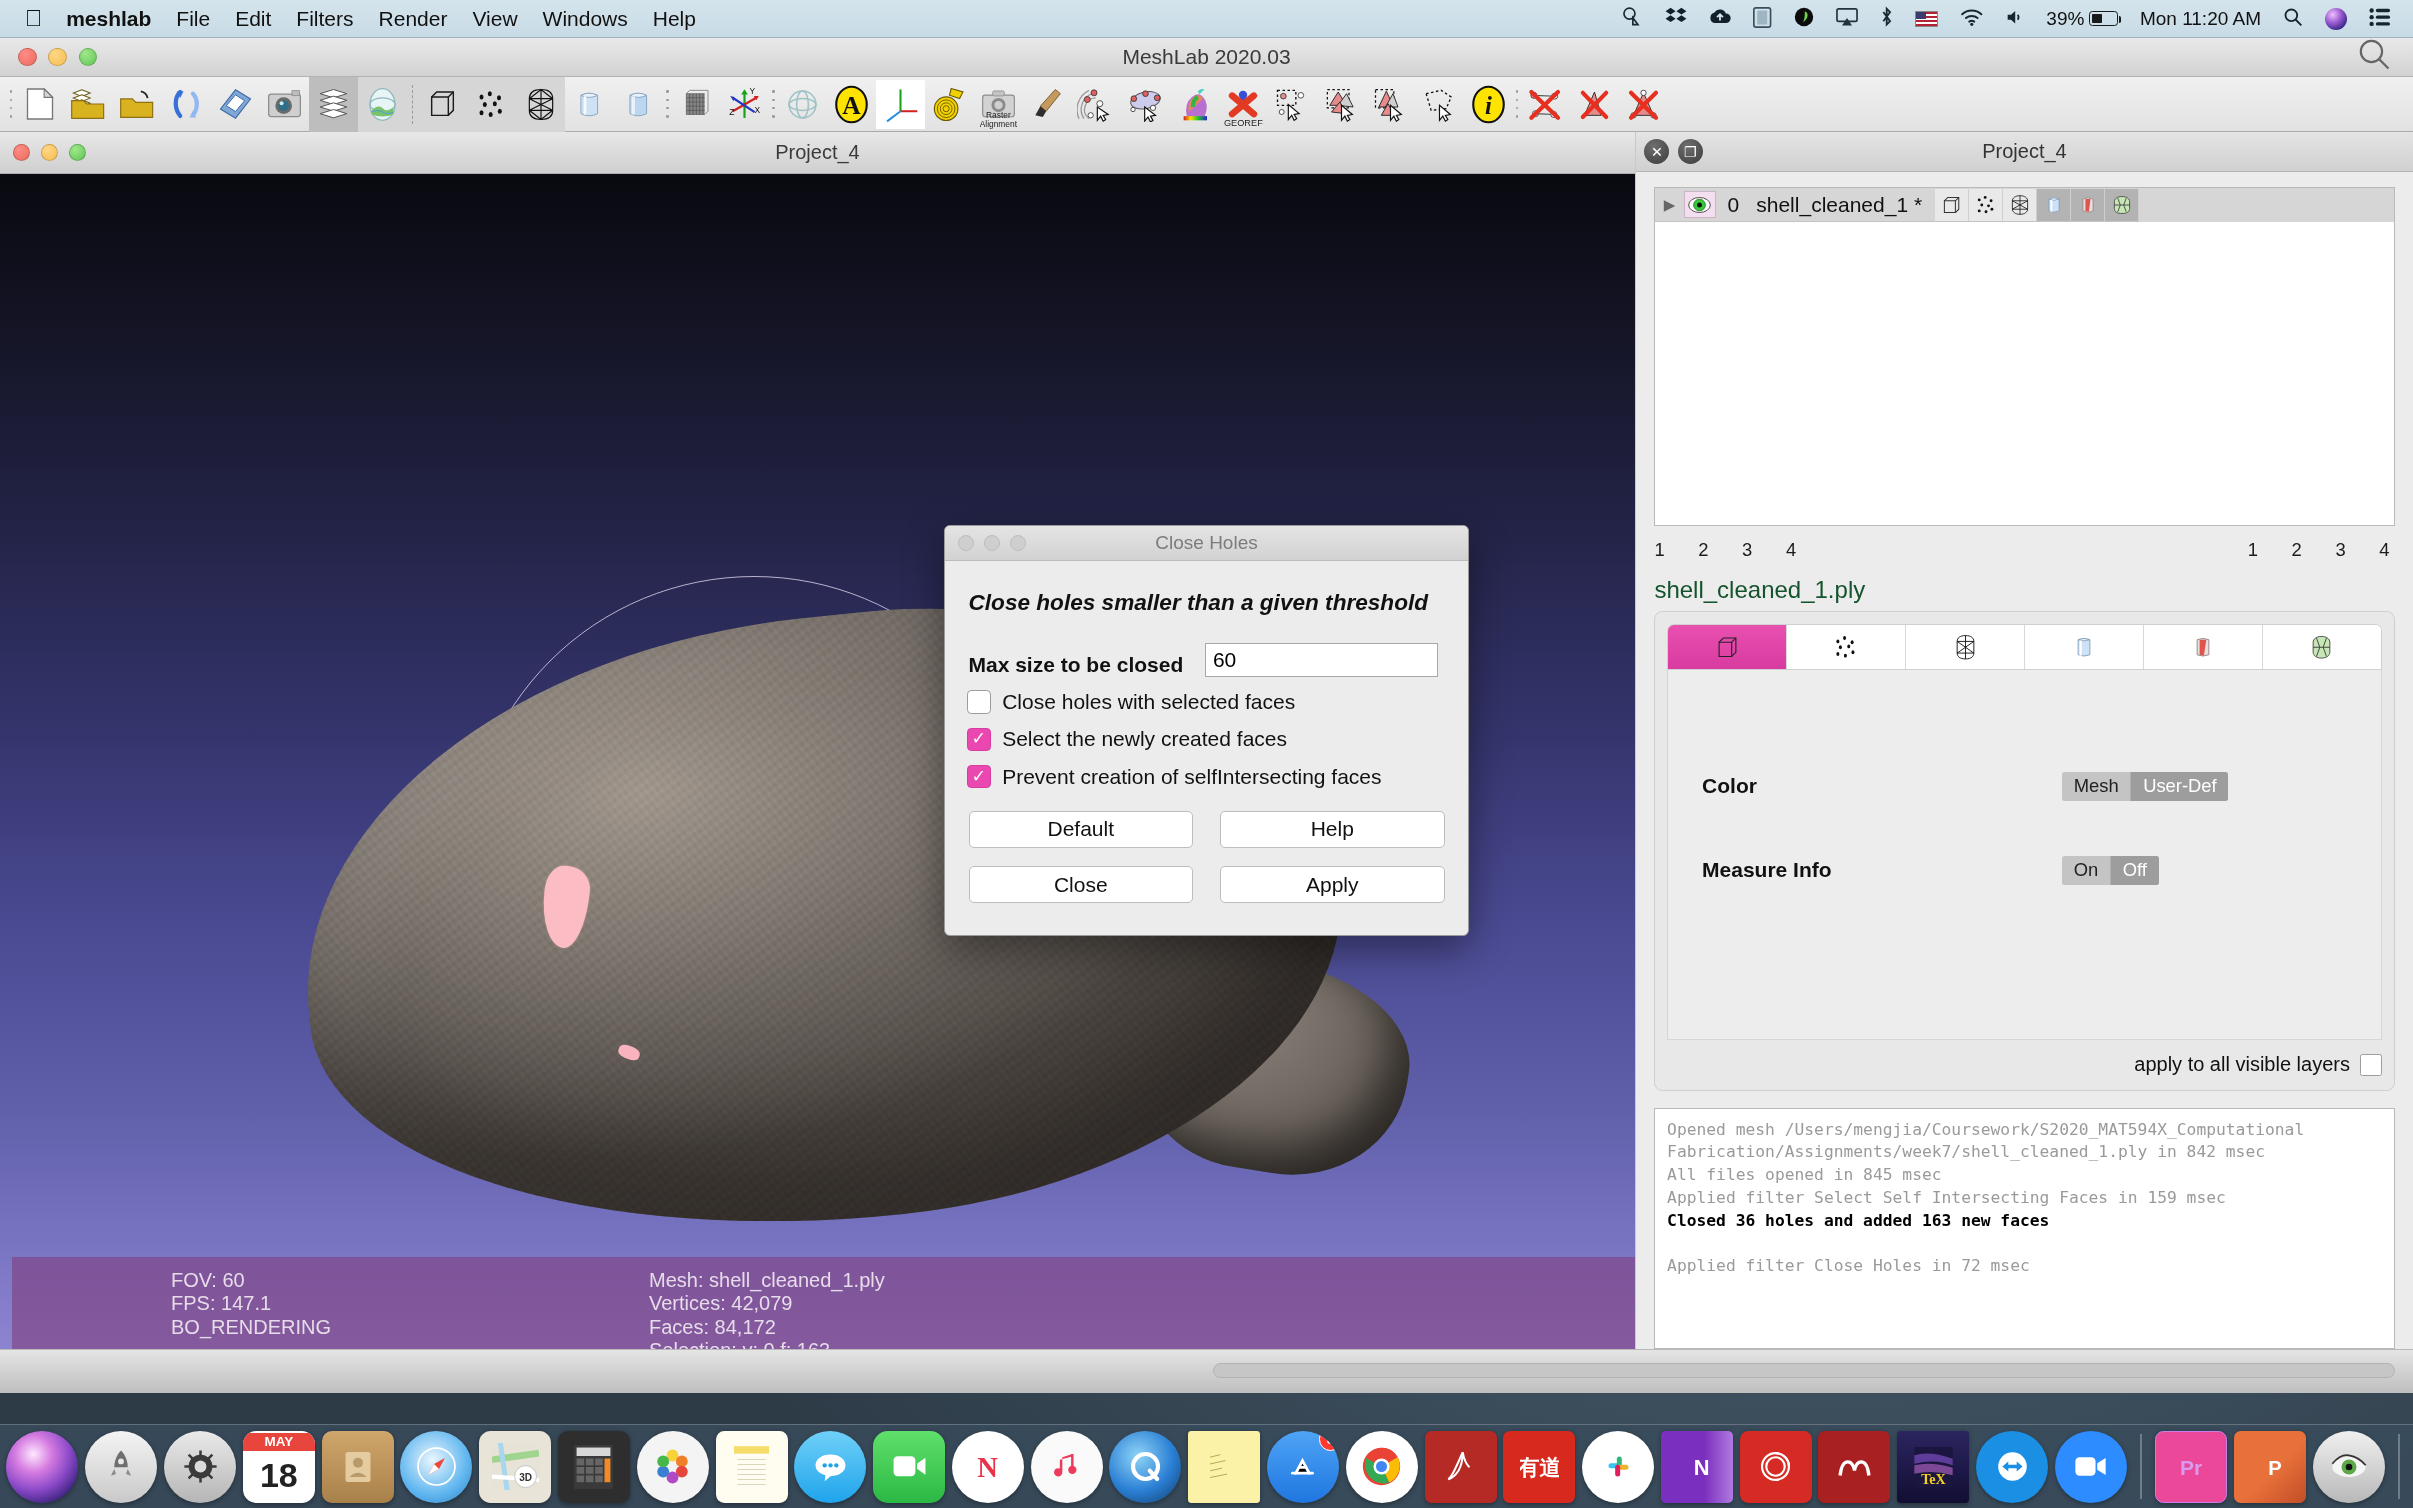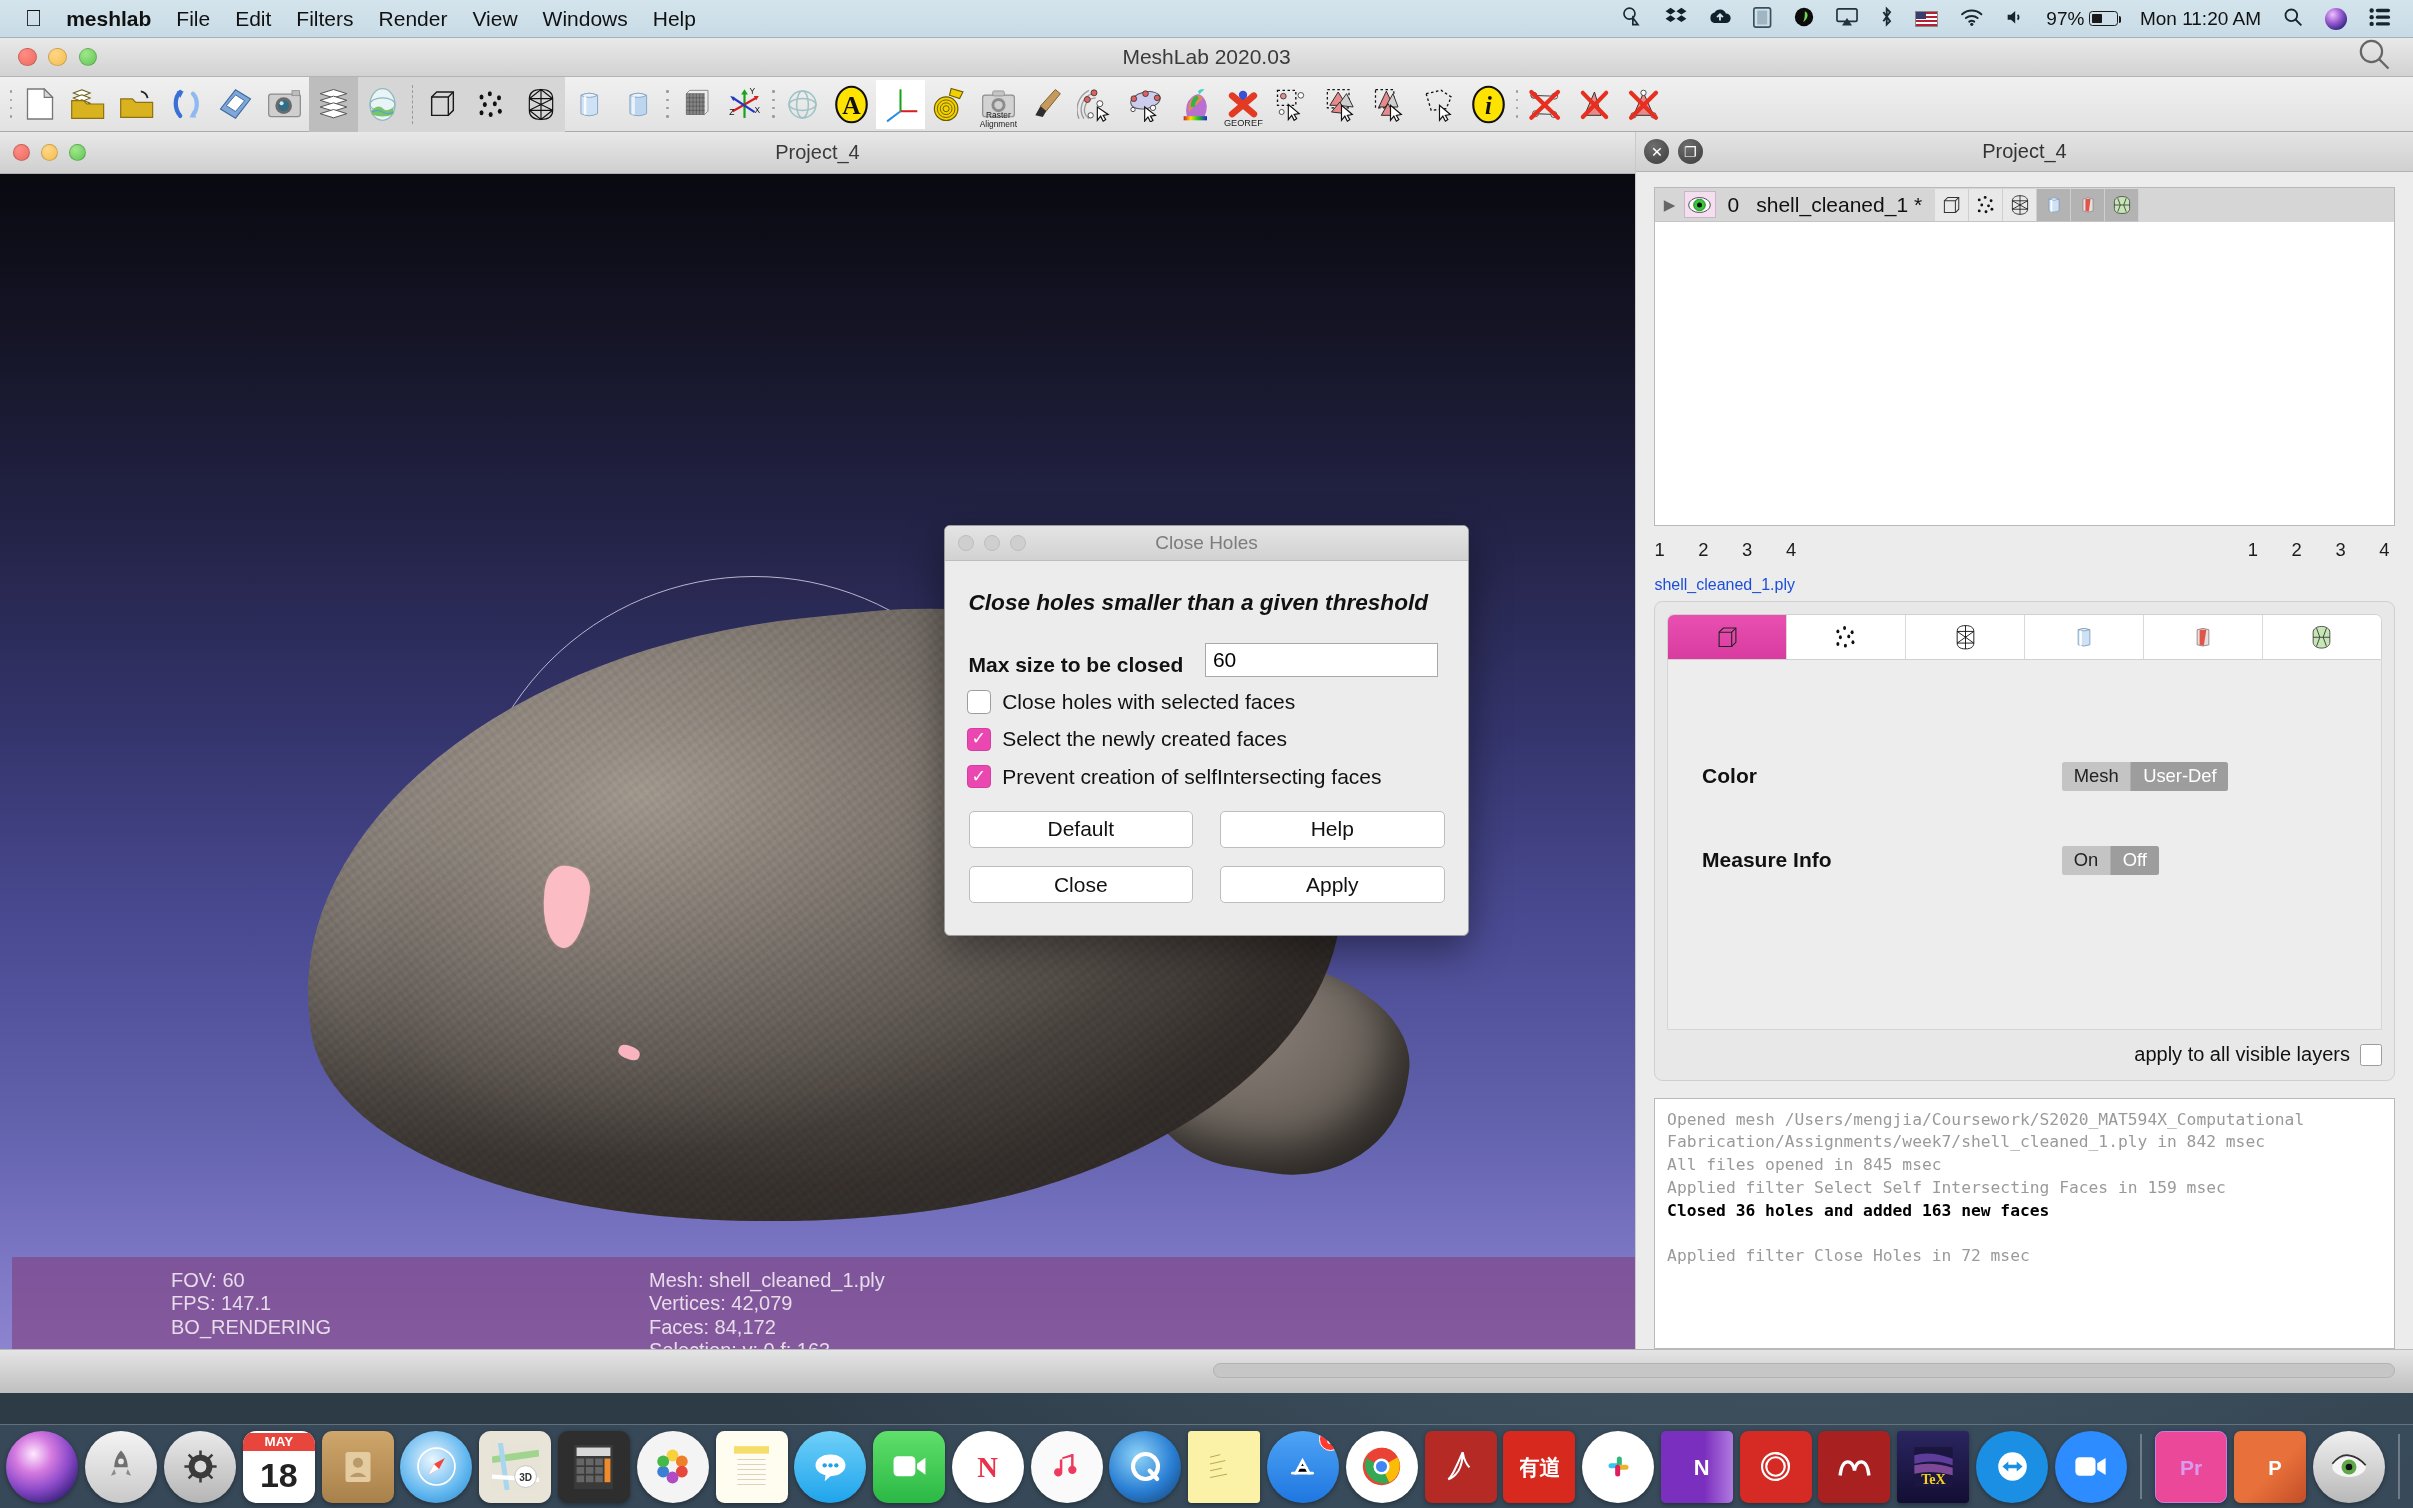--- a/index.html
+++ b/index.html
@@ -216,21 +216,21 @@
   .rendicon.on{background:#b3b3b3;}
   .layerfill{flex:1;background:#d6d6d6;height:34px;}
 
   .numrow{
     display:flex;justify-content:space-between;
     margin:13.4px 23.5px 0 18.4px; font-size:18.4px; font-weight:normal; color:#1c1c1c;
   }
   .numrow .grp span{ margin-right:28.5px; }
   .numrow .grp span:last-child{margin-right:0;}
 
-  #meshfilename{ margin:15px 0 6.7px 18.4px; font-size:16px; color:#1d4ed8;}
+  #meshfilename{ margin:15px 0 6.7px 18.4px; font-size:24px; color:#14532d;}
 
   #propbox{
     margin:0 18.4px; background:#e8e8e8; border:0.8px solid #cfcfcf; border-radius:8.4px;
     padding:11.7px 11.7px 13.4px 11.7px; flex:0 0 auto;
   }
   #proptabs{ display:flex; background:#fff; border-radius:6.7px 6.7px 0 0; overflow:hidden; border:0.8px solid #d0d0d0;}
   .ptab{
     flex:1;height:44px;display:flex;align-items:center;justify-content:center;
     border-right:0.8px solid #d9d9d9;background:#fff;
   }
@@ -397,21 +397,21 @@
           <circle cx="14" cy="19.5" r="1.9" fill="#17262e"></circle>
         </svg>
     </span>
     <span class="sicon">
       <svg width="18.4" height="18.4" viewBox="0 0 22 22">
           <path d="M2 8 L6 8 L11 3.5 L11 18.5 L6 14 L2 14 Z" fill="#17262e"></path>
           <path d="M14 8 A5 5 0 0 1 14 14" fill="none" stroke="#17262e" stroke-width="2"></path>
         </svg>
     </span>
     <span class="battbody">
-      <span style="font-size:19px;">97%</span>
+      <span style="font-size:19px;">39%</span>
       <span class="battshell">
           <span class="battfill"></span>
         </span>
     </span>
     <span style="font-size:19px;">Mon 11:20 AM</span>
     <span class="sicon">
       <svg width="20" height="20" viewBox="0 0 24 24">
           <circle cx="10" cy="10" r="7" fill="none" stroke="#17262e" stroke-width="2.2"></circle>
           <path d="M15 15 L22 22" stroke="#17262e" stroke-width="2.2"></path>
         </svg>

